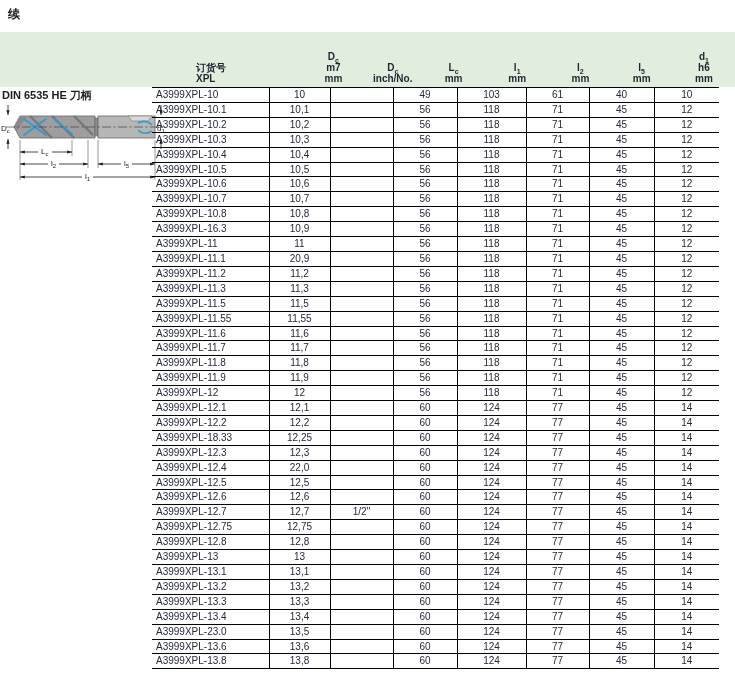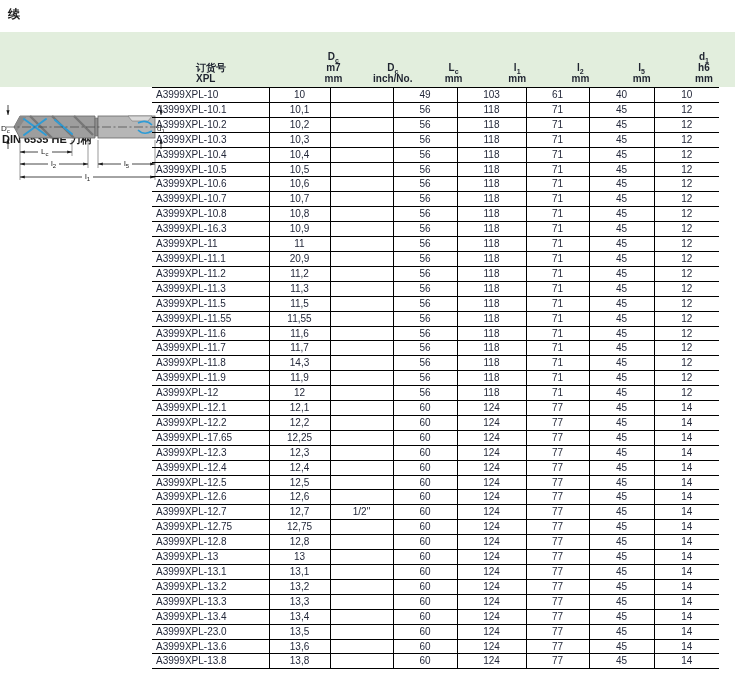--- a/index.html
+++ b/index.html
@@ -12,21 +12,21 @@
   .header-row{
     position:absolute;left:168px;top:32px;width:567px;height:55px;
     display:flex;align-items:flex-end;box-sizing:border-box;padding-bottom:3px;
   }
   .hcell{box-sizing:border-box;text-align:center;font-weight:bold;font-size:10px;line-height:11px;color:#1f2430;}
   .hcell.c0{text-align:left;padding-left:4px;margin-left:24px;}
   .c0{width:117px;}.c1{width:61px;}.c2{width:63px;}.c3{width:64px;}
   .c4{width:69px;}.c5{width:63px;}.c6{width:65px;}.c7{width:65px;}
   sub{font-size:7px;line-height:0;}
   .left-panel{position:absolute;left:2px;top:88px;width:166px;}
-  .din-label{font-size:11px;font-weight:bold;white-space:nowrap;margin-top:44px;}
+  .din-label{font-size:11px;font-weight:bold;white-space:nowrap;}
   .drawing{position:absolute;left:0;top:100px;}
   table.data{
     position:absolute;left:152px;top:87px;width:567px;
     border-collapse:collapse;table-layout:fixed;border-top:1px solid #000;
   }
   table.data td{
     font-size:10px;height:13.9px;line-height:13.9px;padding:0;
     border-bottom:1px solid #000;text-align:center;color:#23283a;
     overflow:hidden;white-space:nowrap;
   }
@@ -348,21 +348,21 @@
           <td class="c1">11,7</td>
           <td class="c2"></td>
           <td class="c3">56</td>
           <td class="c4">118</td>
           <td class="c5">71</td>
           <td class="c6">45</td>
           <td class="c7">12</td>
         </tr>
         <tr>
           <td class="c0">A3999XPL-11.8</td>
-          <td class="c1">14,3</td>
+          <td class="c1">11,8</td>
           <td class="c2"></td>
           <td class="c3">56</td>
           <td class="c4">118</td>
           <td class="c5">71</td>
           <td class="c6">45</td>
           <td class="c7">12</td>
         </tr>
         <tr>
           <td class="c0">A3999XPL-11.9</td>
           <td class="c1">11,9</td>
@@ -397,42 +397,42 @@
           <td class="c0">A3999XPL-12.2</td>
           <td class="c1">12,2</td>
           <td class="c2"></td>
           <td class="c3">60</td>
           <td class="c4">124</td>
           <td class="c5">77</td>
           <td class="c6">45</td>
           <td class="c7">14</td>
         </tr>
         <tr>
-          <td class="c0">A3999XPL-17.65</td>
+          <td class="c0">A3999XPL-18.33</td>
           <td class="c1">12,25</td>
           <td class="c2"></td>
           <td class="c3">60</td>
           <td class="c4">124</td>
           <td class="c5">77</td>
           <td class="c6">45</td>
           <td class="c7">14</td>
         </tr>
         <tr>
           <td class="c0">A3999XPL-12.3</td>
           <td class="c1">12,3</td>
           <td class="c2"></td>
           <td class="c3">60</td>
           <td class="c4">124</td>
           <td class="c5">77</td>
           <td class="c6">45</td>
           <td class="c7">14</td>
         </tr>
         <tr>
           <td class="c0">A3999XPL-12.4</td>
-          <td class="c1">12,4</td>
+          <td class="c1">22,0</td>
           <td class="c2"></td>
           <td class="c3">60</td>
           <td class="c4">124</td>
           <td class="c5">77</td>
           <td class="c6">45</td>
           <td class="c7">14</td>
         </tr>
         <tr>
           <td class="c0">A3999XPL-12.5</td>
           <td class="c1">12,5</td>

